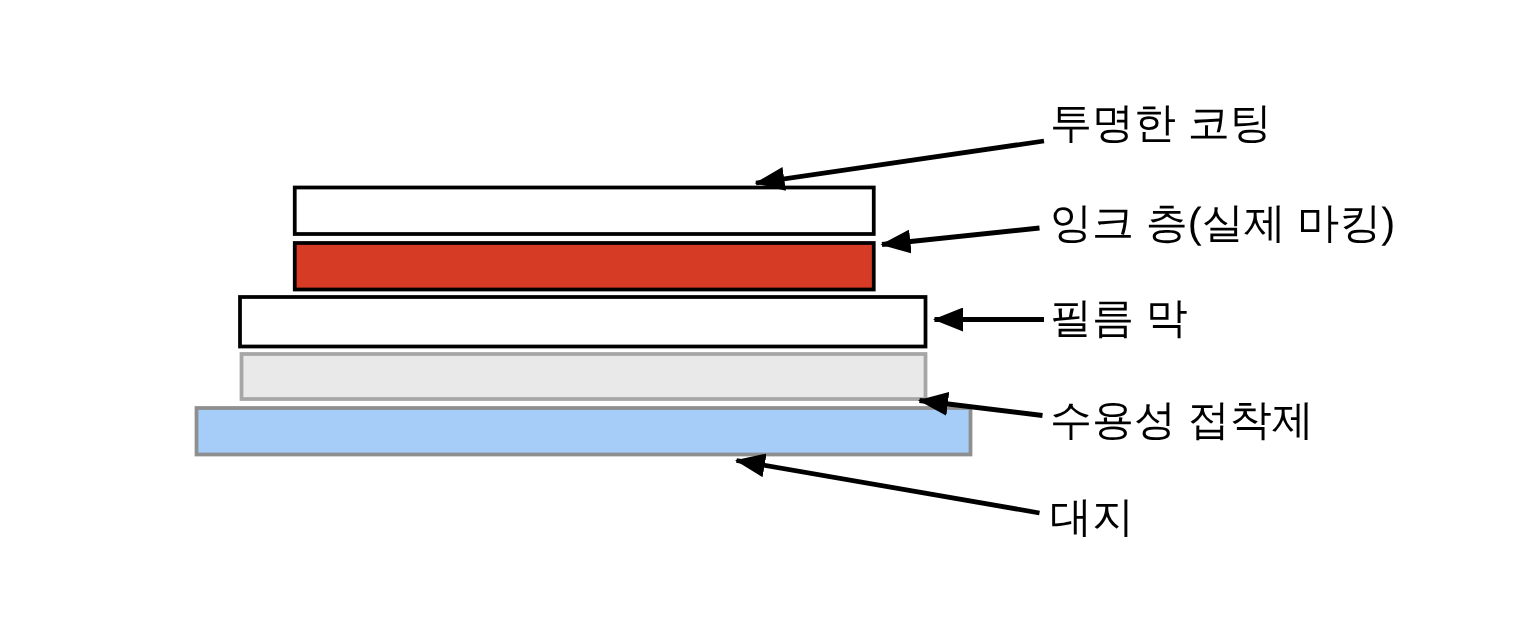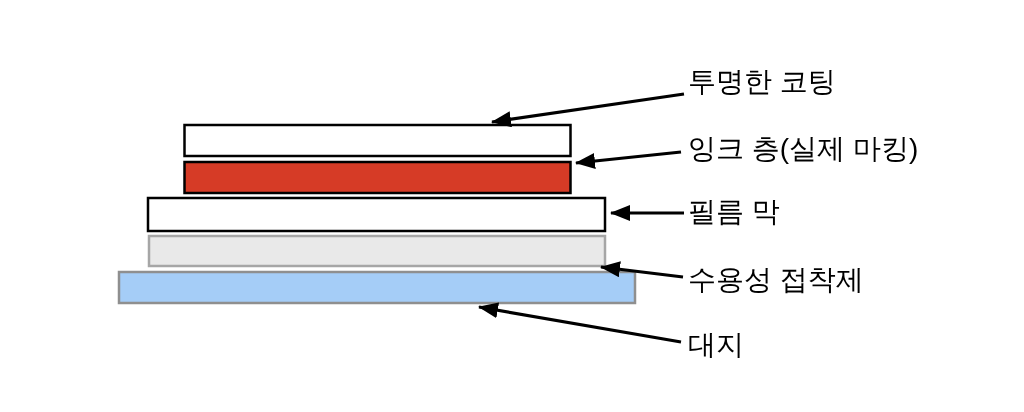--- a/index.html
+++ b/index.html
@@ -6,20 +6,21 @@
     margin: 0;
     padding: 0;
     background: #ffffff;
   }
   .canvas {
     position: relative;
     width: 988px;
     height: 412px;
     background: #ffffff;
     overflow: hidden;
+    margin-left: 12px;
   }
   svg {
     display: block;
   }
   .layer-label {
     font-family: "Liberation Sans", "DejaVu Sans", sans-serif;
     font-size: 28px;
     font-weight: 500;
     fill: #000000;
   }

